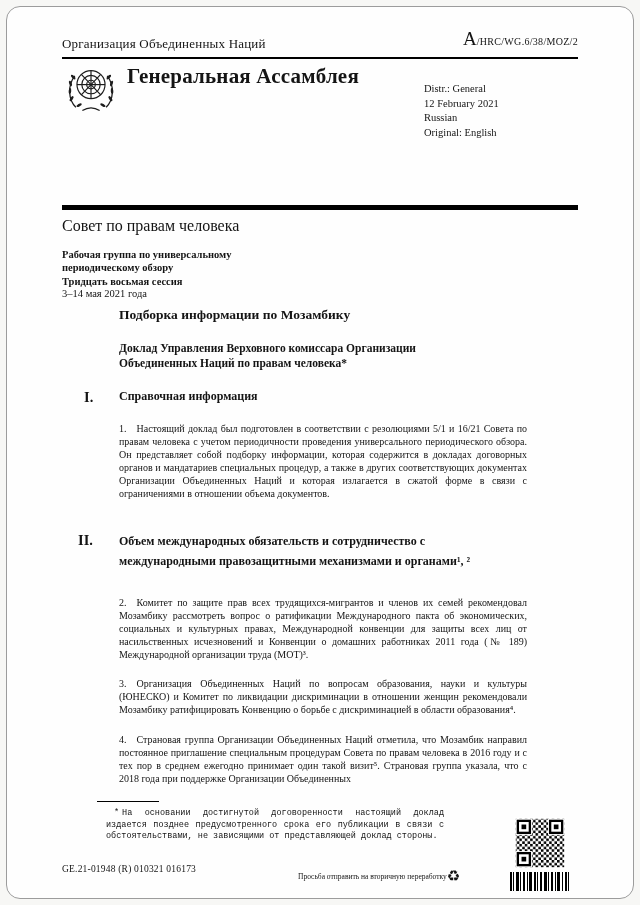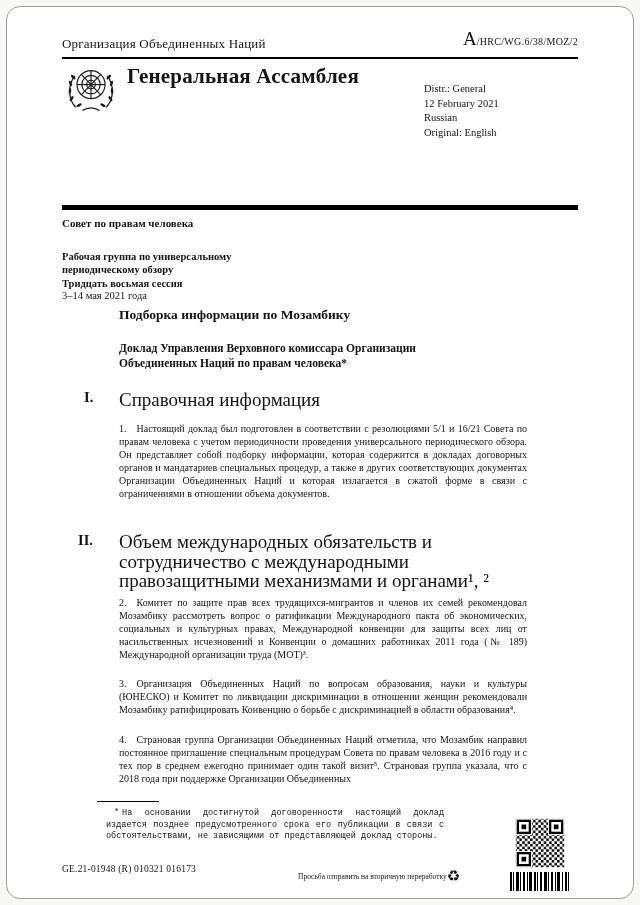--- a/index.html
+++ b/index.html
@@ -22,29 +22,29 @@
   .doc-symbol{right:62px;top:28px;display:flex;align-items:baseline;}
   .doc-symbol .big{font-size:19px;font-weight:normal;}
   .doc-symbol .rest{font-size:10px;letter-spacing:.3px;}
   .header-rule{left:62px;right:62px;top:57px;border-top:2px solid #000;}
   .emblem{left:64px;top:62px;width:54px;height:56px;}
   .assembly-title{left:127px;top:64px;font-size:21px;font-weight:bold;letter-spacing:.2px;}
   .distr{left:424px;top:70px;font-size:10.5px;line-height:14.5px;margin-top:12px;}
   .black-bar{left:62px;right:62px;top:205px;height:5px;background:#000;}
   
   .session{left:62px;top:217px;}
-  .sess-l1{font-size:11px;font-weight:bold;margin-bottom:21px;}
+  .sess-l1{font-size:16px;font-weight:normal;margin-bottom:13px;}
   .sess-l2{font-size:10.5px;font-weight:bold;width:205px;line-height:13px;}
   .sess-l3{font-size:10.5px;font-weight:bold;margin-top:2px;}
   .sess-l4{font-size:10.5px;margin-top:1px;}
   
   .report-title{left:119px;top:307px;font-size:13.5px;font-weight:bold;}
   .report-subtitle{left:119px;top:341px;width:352px;font-size:11.5px;font-weight:bold;line-height:15px;}
   .sec-num{font-size:14.5px;font-weight:bold;}
-  .sec-title{font-size:19px;font-weight:normal;}
+  .sec-title{font-size:12px;font-weight:bold;}
   .sec1-num{left:84px;top:389px;}
   .sec1-title{left:119px;top:389px;}
   .sec2-num{left:78px;top:532px;}
   .sec2-title{left:119px;top:532px;width:402px;line-height:19.5px;}
   .body-text{font-size:10px;line-height:13px;text-align:justify;width:408px;left:119px;}
   .para1{top:422px;}
   .para2{top:596px;}
   .para3{top:677px;}
   .para4{top:733px;}
   

